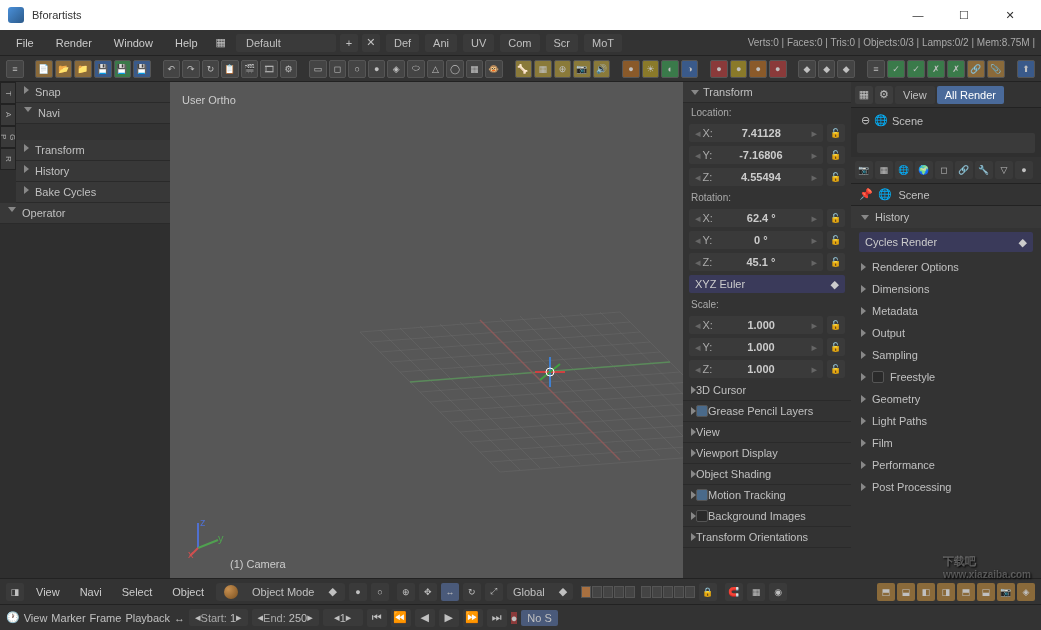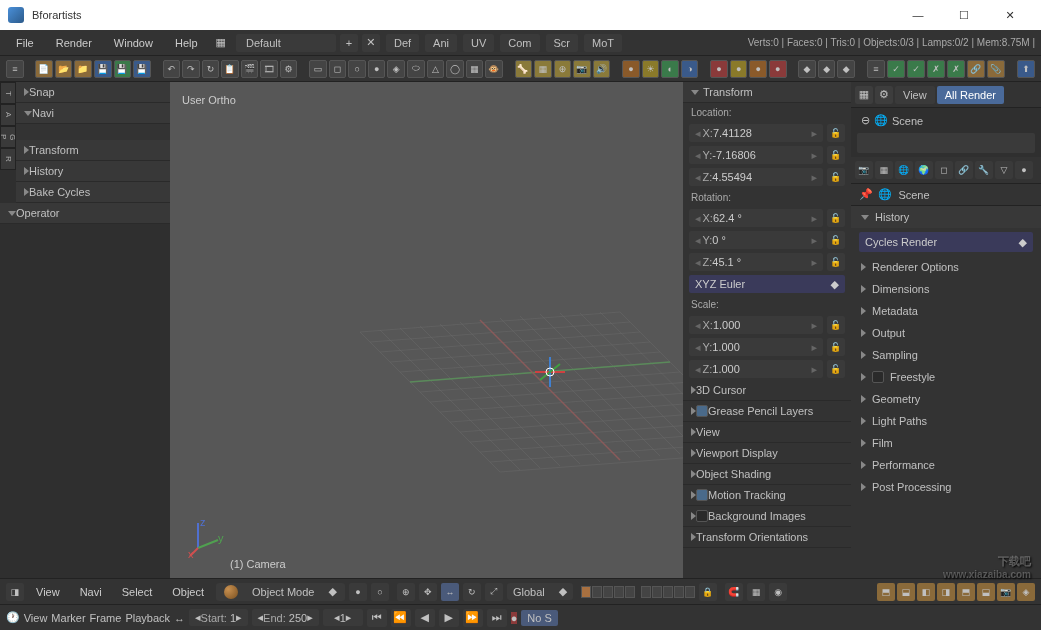--- a/index.html
+++ b/index.html
@@ -14,37 +14,37 @@
 .menubar .presetbtn { width: 18px; height: 18px; background: #3a3a3a; margin-left: 2px; display: flex; align-items: center; justify-content: center; border-radius: 2px; }
 .menubar .wsbtn { padding: 3px 8px; background: #3a3a3a; margin-left: 4px; border-radius: 2px; }
 .menubar .stats { margin-left: auto; color: #aaa; font-size: 10px; white-space: nowrap; }
 .toolbar { height: 26px; background: #333; display: flex; align-items: center; padding: 0 6px; gap: 2px; border-bottom: 1px solid #222; }
 .toolbar .tbtn { width: 18px; height: 18px; background: #444; border: 1px solid #555; border-radius: 2px; display: flex; align-items: center; justify-content: center; font-size: 9px; }
 .toolbar .sep { width: 8px; }
 .main { flex: 1; display: flex; overflow: hidden; }
 .leftcol { width: 170px; background: #2f2f2f; display: flex; flex-direction: column; }
 .vtabs { position: absolute; left: 0; top: 82px; width: 16px; display: flex; flex-direction: column; }
 .vtab { width: 16px; height: 22px; background: #3a3a3a; border: 1px solid #222; display: flex; align-items: center; justify-content: center; font-size: 8px; color: #aaa; writing-mode: vertical-rl; }
-.panel-header { padding: 4px 8px; background: #383838; display: flex; align-items: center; cursor: pointer; border-bottom: 1px solid #2a2a2a; }
+.panel-header { padding: 4px 8px; background: #383838; display: flex; align-items: flex-start; gap: 6px; cursor: pointer; border-bottom: 1px solid #2a2a2a; }
 .tri { display: inline-block; width: 0; height: 0; }
 .tri.right { border-top: 4px solid transparent; border-bottom: 4px solid transparent; border-left: 5px solid #888; }
 .tri.down { border-left: 4px solid transparent; border-right: 4px solid transparent; border-top: 5px solid #888; }
 .left-list { background: #333; margin-left: 16px; }
 .viewport { flex: 1; position: relative; background: #575757; }
 .view-label { position: absolute; top: 12px; left: 12px; color: #ccc; font-size: 11px; }
 .cam-label { position: absolute; bottom: 8px; left: 60px; color: #ccc; }
 .axis-widget { position: absolute; bottom: 18px; left: 18px; }
 .axis-widget svg { overflow: visible; }
 .npanel { width: 168px; background: #333; display: flex; flex-direction: column; overflow: hidden; }
 .np-header { padding: 4px 8px; background: #383838; display: flex; align-items: center; gap: 4px; border-bottom: 1px solid #2a2a2a; }
 .np-section { padding: 4px 8px; color: #aaa; font-size: 10px; }
 .np-row { display: flex; align-items: center; gap: 4px; margin: 2px 6px; }
 .np-field { flex: 1; display: flex; align-items: center; background: #3a3a3a; border-radius: 2px; height: 18px; padding: 0 4px; font-size: 10px; }
 .np-field .arrow { color: #666; cursor: pointer; padding: 0 2px; }
-.np-field .val { flex: 1; text-align: left; color: #ccc; }
+.np-field .val { flex: 1; text-align: center; color: #ccc; font-weight: bold; }
 .np-field .lbl { color: #aaa; }
 .np-lock { width: 18px; height: 18px; background: #3a3a3a; border-radius: 2px; display: flex; align-items: center; justify-content: center; font-size: 9px; }
 .np-dropdown { margin: 2px 6px; background: #3a3a5a; border-radius: 2px; height: 18px; display: flex; align-items: center; padding: 0 6px; color: #ccc; }
 .np-collapse { padding: 4px 8px; display: flex; align-items: center; gap: 0; border-bottom: 1px solid #2a2a2a; cursor: pointer; }
 .np-collapse .cb { width: 12px; height: 12px; background: #2a2a2a; border: 1px solid #555; border-radius: 2px; }
 .np-collapse .cb.checked { background: #4a6a8a; }
 .rightcol { width: 190px; background: #333; display: flex; flex-direction: column; }
 .outliner-hdr { height: 26px; display: flex; align-items: center; background: #333; gap: 2px; padding: 0 4px; border-bottom: 1px solid #222; }
 .outliner-hdr .ohbtn { width: 18px; height: 18px; background: #3d3d3d; border-radius: 2px; display: flex; align-items: center; justify-content: center; }
 .outliner-hdr .viewbtn { padding: 3px 8px; background: #3a3a3a; border-radius: 2px; }
@@ -58,21 +58,21 @@
 .rend-item { padding: 5px 10px; display: flex; align-items: center; gap: 6px; cursor: pointer; }
 .bottombar { height: 26px; background: #333; display: flex; align-items: center; padding: 0 6px; gap: 4px; border-top: 1px solid #222; }
 .bottombar .bbtn { padding: 3px 8px; color: #ccc; }
 .bottombar .mode { background: #3a3a3a; padding: 2px 8px; border-radius: 3px; display: flex; align-items: center; gap: 14px; }
 .bottombar .mode .sphere { width: 14px; height: 14px; background: radial-gradient(circle at 30% 30%, #c89050, #7a5020); border-radius: 50%; }
 .bottombar .bicon { width: 18px; height: 18px; background: #3a3a3a; border-radius: 2px; display: flex; align-items: center; justify-content: center; font-size: 9px; }
 .timeline { height: 26px; background: #333; display: flex; align-items: center; padding: 0 6px; gap: 4px; border-top: 1px solid #222; }
 .timeline .tlabel { color: #aaa; }
 .timeline .tfield { background: #3a3a3a; padding: 2px 6px; border-radius: 2px; min-width: 50px; display: flex; align-items: center; }
 .timeline .tctl { width: 20px; height: 18px; background: #3a3a3a; border-radius: 2px; display: flex; align-items: center; justify-content: center; }
-.watermark { position: absolute; right: 10px; bottom: 50px; color: rgba(255,255,255,0.3); font-size: 24px; font-weight: bold; text-shadow: 1px 1px 2px #000; display:flex; flex-direction:column; align-items:flex-end; }
+.watermark { position: absolute; right: 10px; bottom: 50px; color: rgba(255,255,255,0.3); font-size: 24px; font-weight: bold; text-shadow: 1px 1px 2px #000; display:flex; flex-direction:column; align-items:flex-start; }
 .watermark .sub { font-size: 10px; color: rgba(255,255,255,0.25); }
 .layer-grid { display: flex; gap: 1px; }
 .layer-cell { width: 10px; height: 12px; background: #444; border: 1px solid #555; }
 .layer-cell.active { background: #a87040; }
 </style>
 </head>
 <body>
 
 <div class="titlebar">
   <div class="logo"></div>

